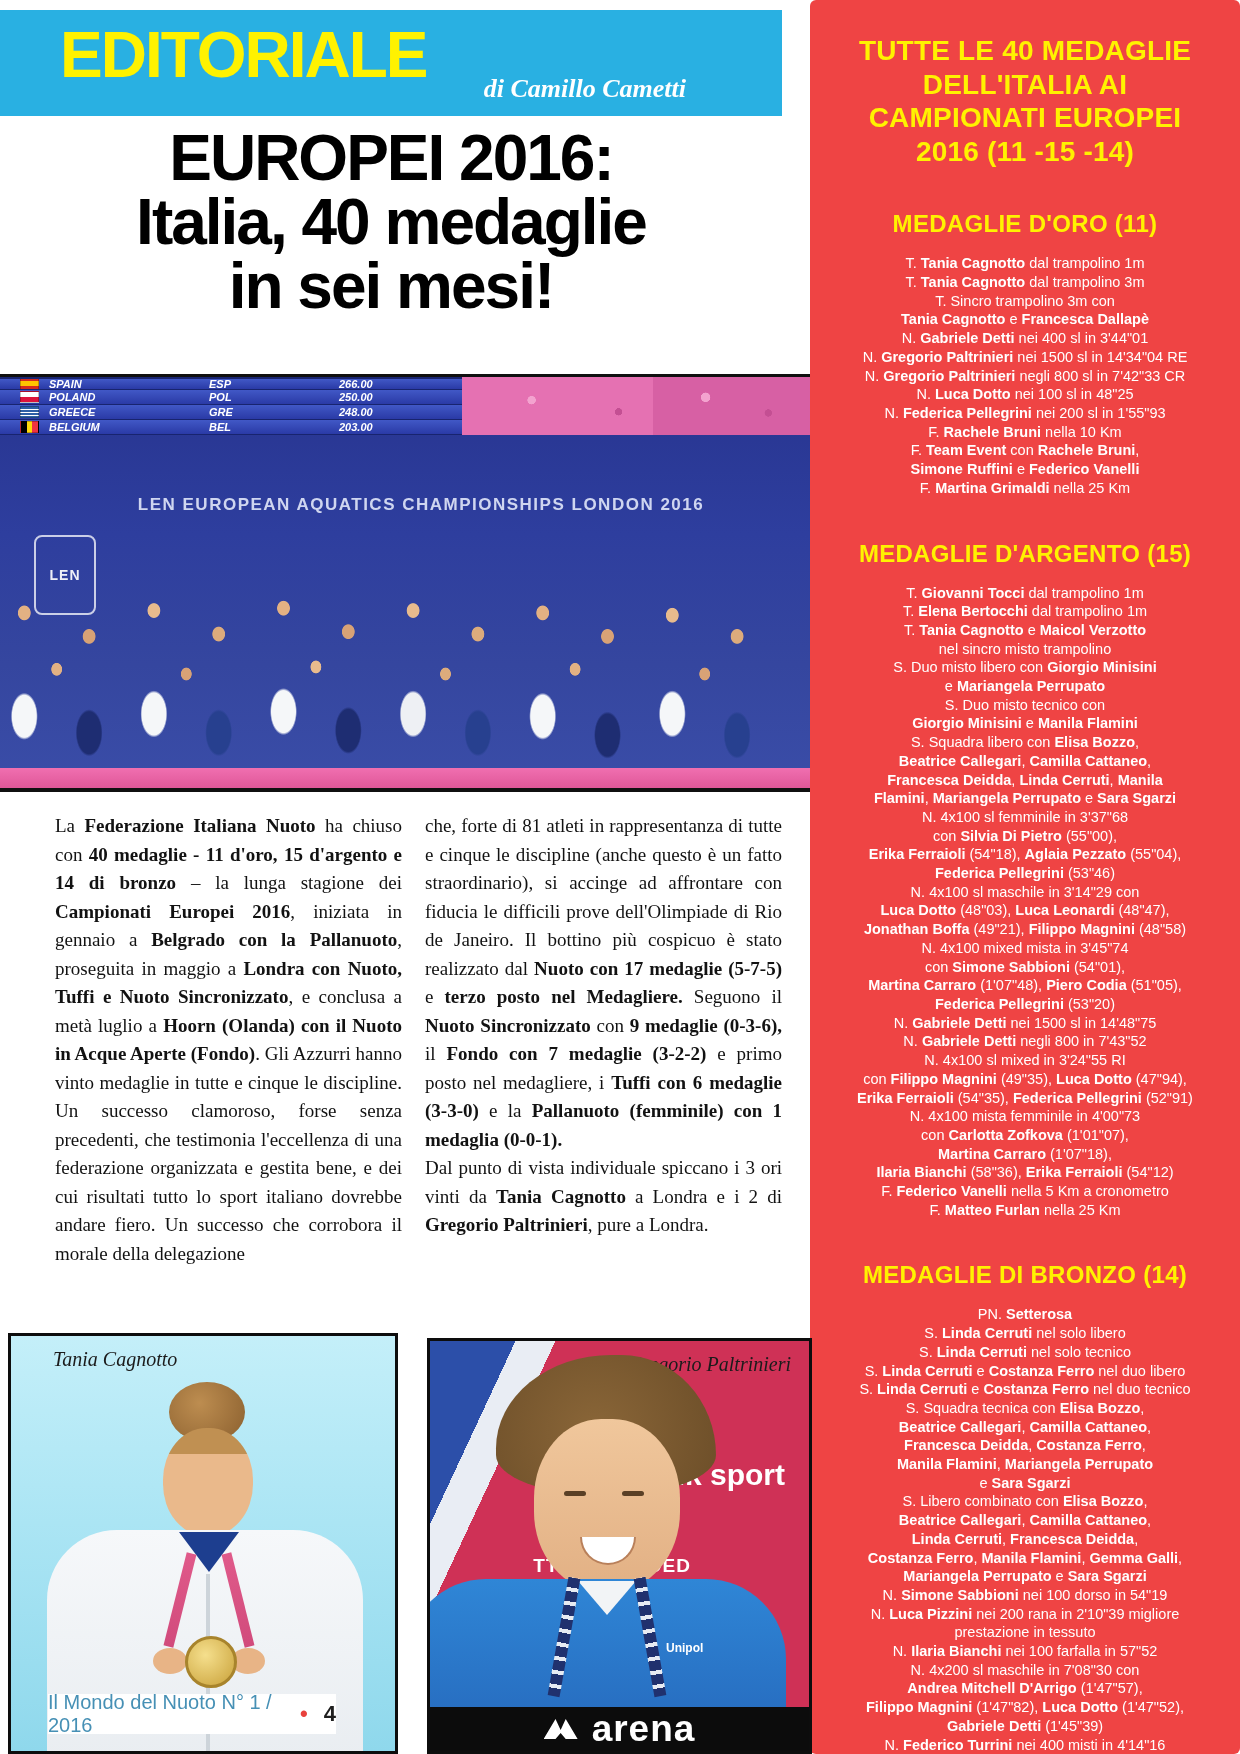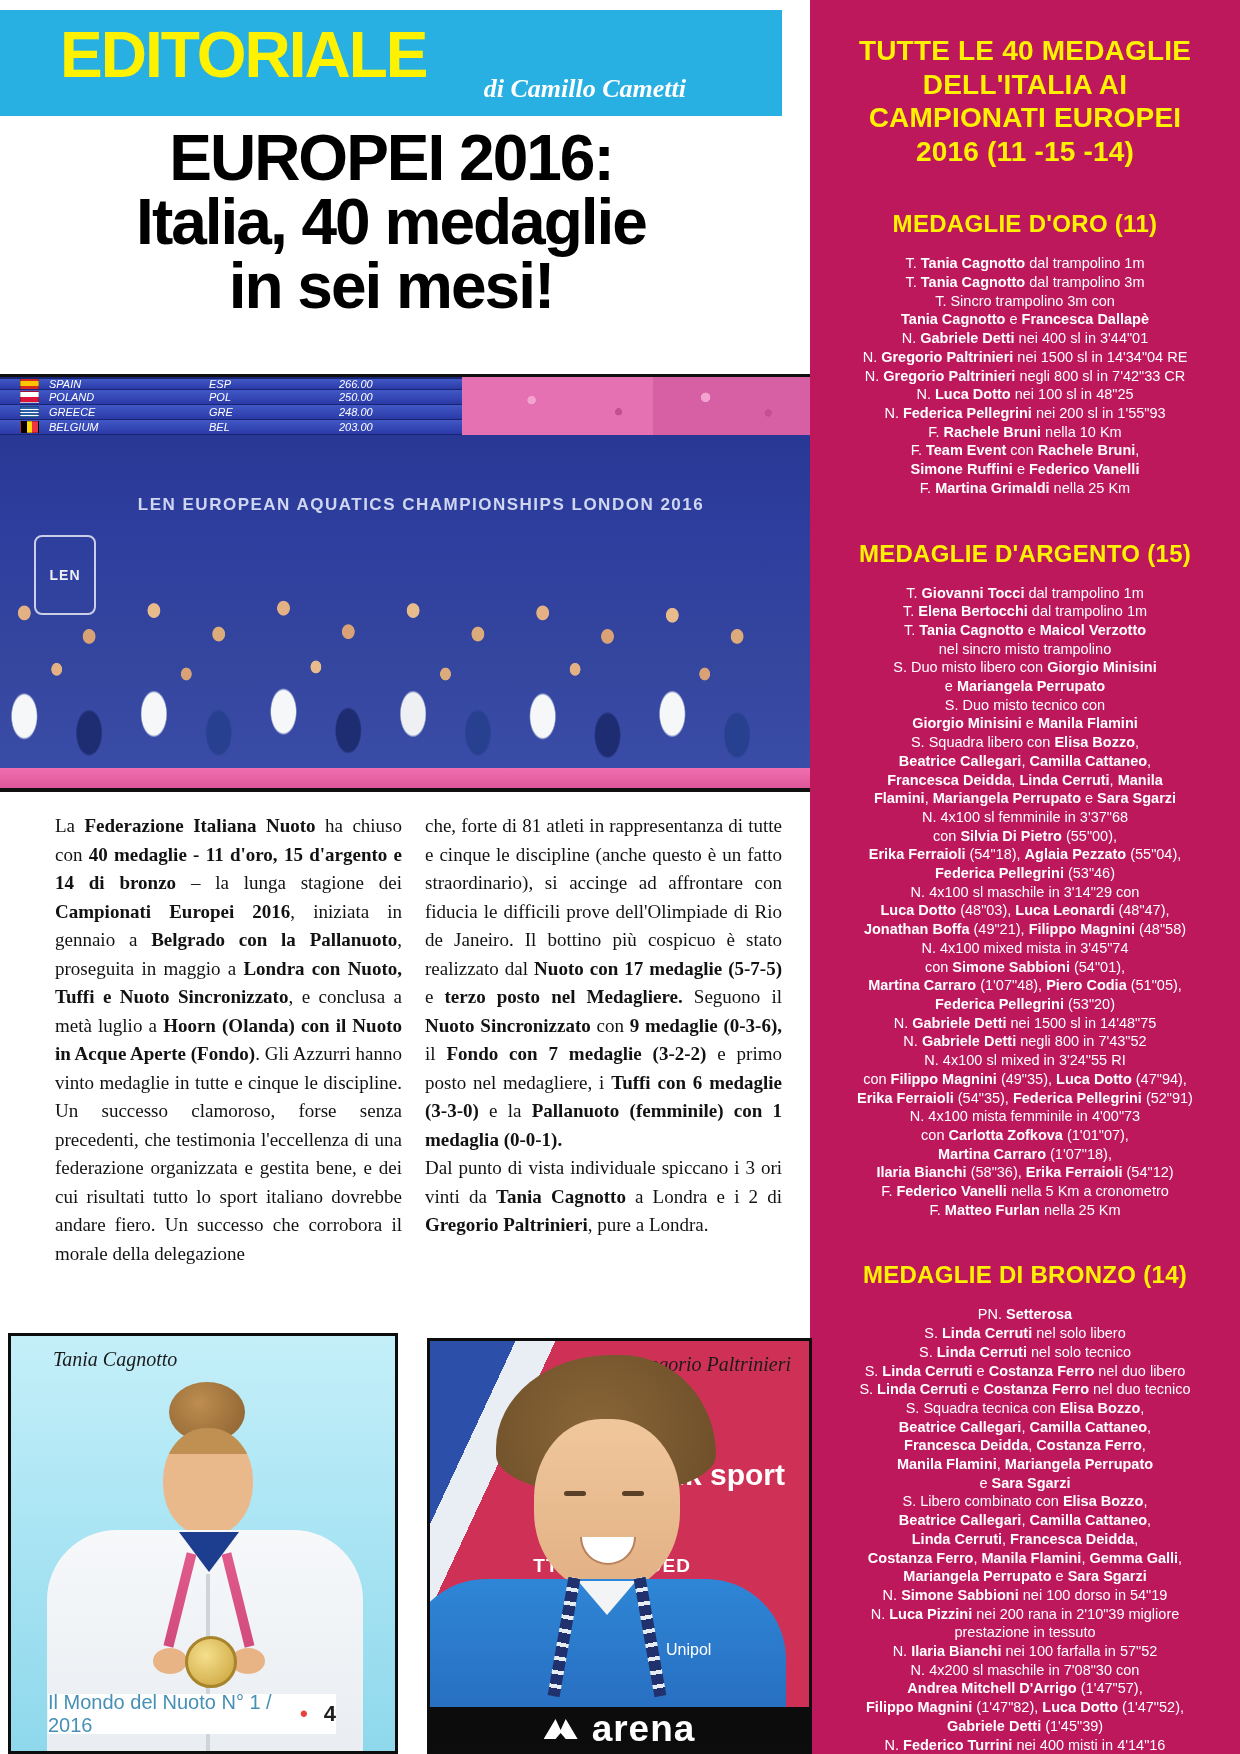--- a/index.html
+++ b/index.html
@@ -1,41 +1,41 @@
 <!DOCTYPE html>
 <html><head>
 <meta charset="utf-8">
 <style>
   html,body{margin:0;padding:0;background:#888;}
   #page{position:relative;width:1240px;height:1754px;background:#ffffff;overflow:hidden;
         font-family:"Liberation Sans",sans-serif;margin:0 auto;}
   
-  .sidebar{position:absolute;left:810px;top:0;width:430px;height:1754px;background:#be185d;
-           box-sizing:border-box;padding:34px 24px 0;text-align:center;color:#fff;}
+  .sidebar{position:absolute;left:810px;top:0;width:430px;height:1754px;background:#ef4444;
+           box-sizing:border-box;padding:34px 24px 0;text-align:center;color:#fff;border-radius:6px;}
   .sb-title-line{color:#fff200;font-size:28px;font-weight:800;line-height:1.2;letter-spacing:.2px;}
   .sb-heading{color:#fff200;font-size:24px;font-weight:800;margin:42px 0 16px;letter-spacing:.3px;}
   .sb-line{font-size:14.5px;line-height:1.29;white-space:nowrap;font-weight:400;}
   .sb-line strong{font-weight:800;}
   
   .band{position:absolute;left:0;top:10px;width:782px;height:106px;background:#29b0e2;}
   .band-title{position:absolute;left:60px;top:8px;margin:0;font-size:64px;font-weight:800;
               color:#fff200;letter-spacing:-2px;}
   .byline{position:absolute;right:96px;bottom:12px;color:#fff;font-family:"Liberation Serif",serif;
           font-style:italic;font-weight:700;font-size:26px;}
   
   .headline{position:absolute;left:0;top:126px;width:782px;text-align:center;color:#000;
             font-size:64px;font-weight:800;line-height:1.0;letter-spacing:-2px;}
   
   .photo-main{position:absolute;left:0;top:374px;width:810px;height:418px;box-sizing:border-box;
               border-top:3px solid #101010;border-bottom:4px solid #101010;
               background:linear-gradient(180deg,#27348f 0%,#2e3e9e 38%,#35469f 70%,#3a4da8 100%);overflow:hidden;}
   .sb-board{position:absolute;left:0;top:0;width:462px;height:58px;background:#18246f;
             display:flex;flex-direction:column;justify-content:flex-end;}
   .sb-row{display:flex;align-items:center;height:14px;margin-bottom:1px;color:#fff;font-size:11px;
-          font-weight:400;font-style:italic;background:linear-gradient(180deg,#4158c6,#2a3aa6);}
+          font-weight:700;font-style:italic;background:linear-gradient(180deg,#4158c6,#2a3aa6);}
   .sb-row.cut{height:10px;overflow:hidden;}
   .flag{width:17px;height:10px;margin:0 10px 0 20px;flex:none;border:1px solid rgba(0,0,0,.25);}
   .flag-spain{background:linear-gradient(180deg,#d52b1e 25%,#ffc400 25%,#ffc400 75%,#d52b1e 75%);}
   .flag-poland{background:linear-gradient(180deg,#ffffff 50%,#dc143c 50%);}
   .flag-greece{background:repeating-linear-gradient(180deg,#2d5fa6 0 2px,#ffffff 2px 3px);}
   .flag-belgium{background:linear-gradient(90deg,#000 33%,#ffd90c 33% 66%,#ef3340 66%);}
   .sb-country{width:160px;}.sb-code{width:130px;}.sb-score{width:90px;}
   .pink-crowd{position:absolute;left:462px;top:0;width:348px;height:58px;
               background:linear-gradient(90deg,#e571b2 0 55%,#d760a4 55% 100%);}
   .pink-crowd::after{content:"";position:absolute;inset:0;
@@ -133,21 +133,21 @@
   .g-eye-l{left:134px;}.g-eye-r{left:192px;}
   .g-smile{position:absolute;left:150px;top:196px;width:52px;height:26px;border-radius:0 0 40px 40px;
            background:#fff;border:2px solid #b9805a;border-top:none;}
   .g-jacket{position:absolute;left:-24px;top:238px;width:380px;height:180px;border-radius:80px 80px 0 0;
             background:linear-gradient(180deg,#2f86d6,#2566ba);}
   .g-tee{position:absolute;left:148px;top:240px;width:58px;height:34px;background:#f2f4f6;
          clip-path:polygon(0 0,100% 0,50% 100%);}
   .g-rib{position:absolute;width:12px;height:120px;background:repeating-linear-gradient(180deg,#20316e 0 10px,#e7ebf2 10px 14px);}
   .g-rib-l{left:128px;top:236px;transform:rotate(10deg);}
   .g-rib-r{left:214px;top:236px;transform:rotate(-10deg);}
-  .g-patch{position:absolute;left:236px;top:300px;color:#fff;font-size:16px;font-weight:400;}
+  .g-patch{position:absolute;left:236px;top:300px;color:#fff;font-size:12px;font-weight:700;}
   .arena-band{position:absolute;left:0;bottom:0;width:100%;height:44px;background:#0c0c0c;
               display:flex;align-items:center;justify-content:center;gap:14px;}
   .arena-word{color:#fff;font-weight:800;font-size:37px;letter-spacing:1px;}
   .arena-logo{width:34px;height:20px;background:#fff;
               clip-path:polygon(0 100%,35% 0,50% 55%,65% 0,100% 100%,65% 100%,50% 70%,35% 100%);}
   
   .footer-box{position:absolute;left:48px;top:1694px;width:288px;height:40px;background:#fff;
               display:flex;align-items:center;justify-content:center;gap:16px;}
   .footer-text{color:#4690b5;font-size:20px;}
   .footer-dot{color:#e8413c;font-size:22px;font-weight:800;line-height:1;}

